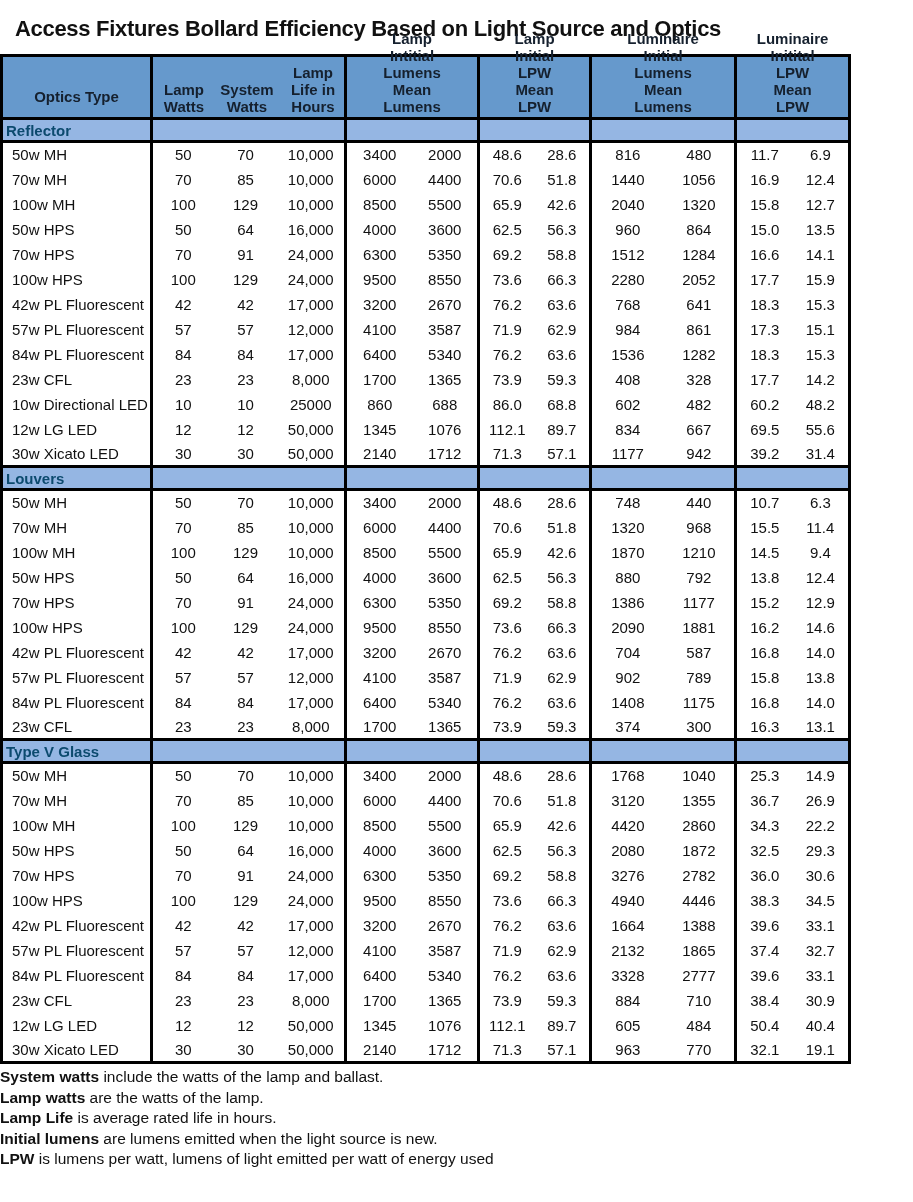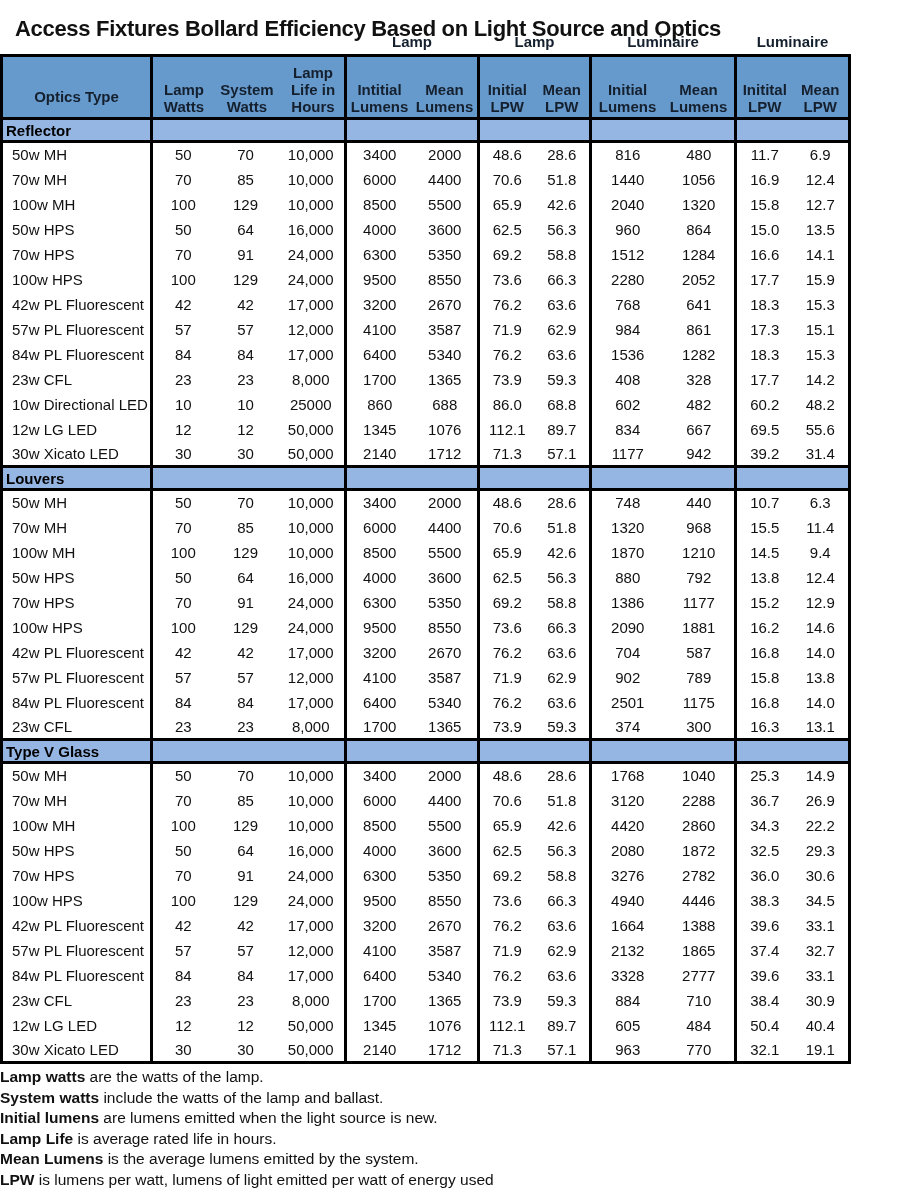--- a/index.html
+++ b/index.html
@@ -46,21 +46,21 @@
     color: #15202e;
     height: 60px;
     padding: 0;
     vertical-align: bottom;
   }
   .hcell { display: flex; flex-direction: column; justify-content: flex-end; height: 60px; padding-bottom: 2px; }
   .optics-hdr { padding-bottom: 10px; }
   .gtitle { text-align: center; line-height: 17px; }
   .hgrid { display: grid; align-items: end; }
   .hgrid.watts { grid-template-columns: 62px 64px 68px; }
-  .hgrid.two   { grid-template-columns: 1fr 1fr; margin-top: 31px; }
+  .hgrid.two   { grid-template-columns: 1fr; }
   .sub { text-align: center; white-space: pre-line; line-height: 17px; }
 
   tbody td {
     font-size: 15px;
     height: 25px;
     text-align: center;
     vertical-align: middle;
     padding: 0 2px;
     color: #111;
   }
@@ -68,21 +68,21 @@
 
   tr.section-row td {
     background: #95b6e3;
     border-top: 3px solid #000;
     border-bottom: 3px solid #000;
     font-weight: bold;
     font-size: 15px;
     height: 23px;
     text-align: left;
     padding-left: 3px;
-    color: #000000;
+    color: #0c4a6e;
     margin-top: 39px;
   }
 
   .notes { width: 848px; margin: 3px auto 0 auto; }
   .note { font-size: 15.5px; line-height: 20.5px; color: #111; }
   .note b { font-weight: bold; }
 </style>
 </head>
 <body>
 
@@ -484,21 +484,21 @@
         </tr>
         <tr>
           <td class="optics gb">84w PL Fluorescent</td>
           <td>84</td>
           <td>84</td>
           <td class="gb">17,000</td>
           <td>6400</td>
           <td class="gb">5340</td>
           <td>76.2</td>
           <td class="gb">63.6</td>
-          <td>2501</td>
+          <td>1408</td>
           <td class="gb">1175</td>
           <td>16.8</td>
           <td>14.0</td>
         </tr>
         <tr>
           <td class="optics gb">23w CFL</td>
           <td>23</td>
           <td>23</td>
           <td class="gb">8,000</td>
           <td>1700</td>
@@ -535,21 +535,21 @@
         <tr>
           <td class="optics gb">70w MH</td>
           <td>70</td>
           <td>85</td>
           <td class="gb">10,000</td>
           <td>6000</td>
           <td class="gb">4400</td>
           <td>70.6</td>
           <td class="gb">51.8</td>
           <td>3120</td>
-          <td class="gb">2288</td>
+          <td class="gb">1355</td>
           <td>36.7</td>
           <td>26.9</td>
         </tr>
         <tr>
           <td class="optics gb">100w MH</td>
           <td>100</td>
           <td>129</td>
           <td class="gb">10,000</td>
           <td>8500</td>
           <td class="gb">5500</td>
@@ -683,21 +683,20 @@
           <td class="gb">57.1</td>
           <td>963</td>
           <td class="gb">770</td>
           <td>32.1</td>
           <td>19.1</td>
         </tr>
       </tbody>
   </table>
 
   <div class="notes">
+    <div class="note"><b>System watts</b><span> include the watts of the lamp and ballast.</span></div>
     <div class="note"><b>Lamp watts</b><span> are the watts of the lamp.</span></div>
-    <div class="note"><b>System watts</b><span> include the watts of the lamp and ballast.</span></div>
+    <div class="note"><b>Lamp Life</b><span> is average rated life in hours.</span></div>
     <div class="note"><b>Initial lumens</b><span> are lumens emitted when the light source is new.</span></div>
-    <div class="note"><b>Lamp Life</b><span> is average rated life in hours.</span></div>
-    <div class="note"><b>Mean Lumens</b><span> is the average lumens emitted by the system.</span></div>
     <div class="note"><b>LPW</b><span> is lumens per watt, lumens of light emitted per watt of energy used</span></div>
   </div>
 
 </div>
 
 </body></html>

